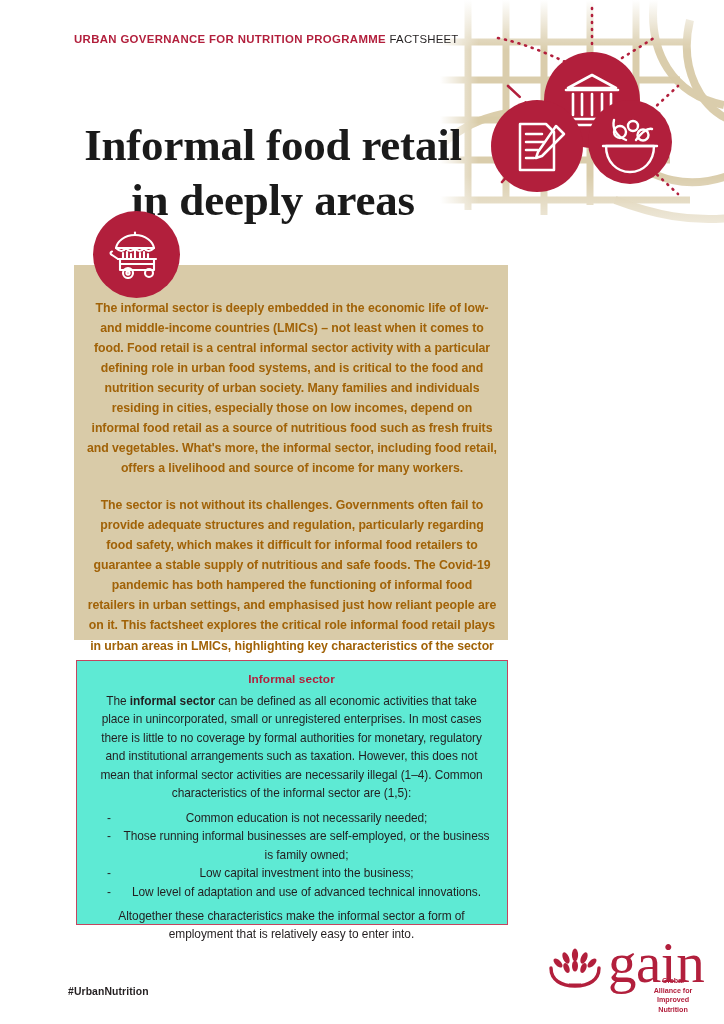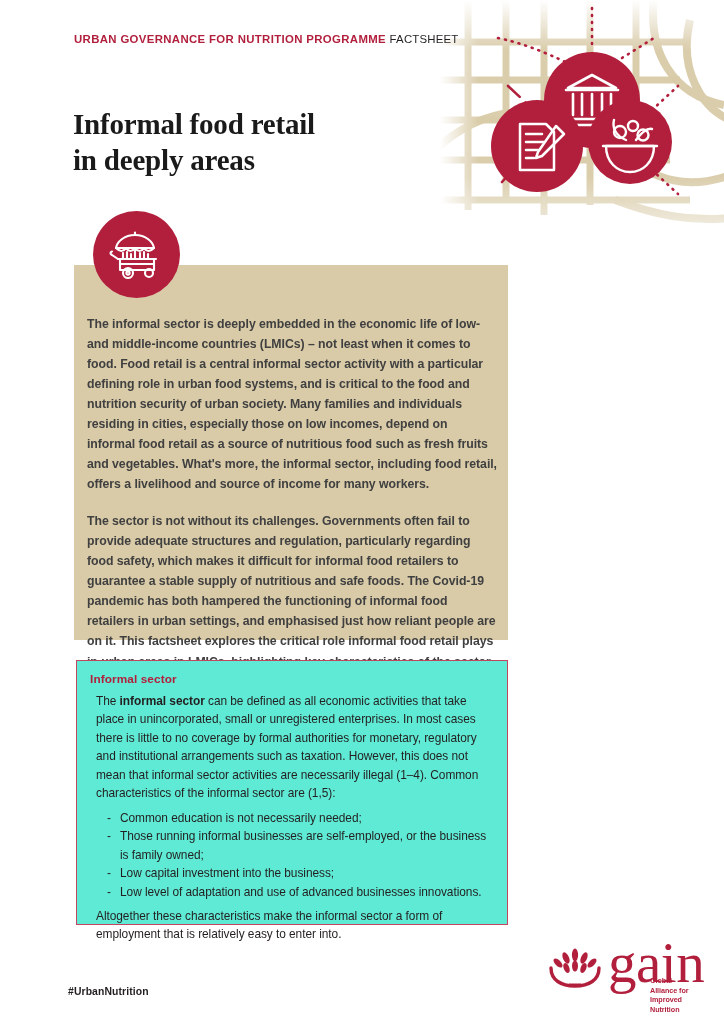--- a/index.html
+++ b/index.html
@@ -10,20 +10,21 @@
   body {
     font-family: "Liberation Sans", sans-serif;
     -webkit-font-smoothing: antialiased;
   }
   .page {
     position: relative;
     width: 724px;
     height: 1024px;
     overflow: hidden;
     background: #ffffff;
+    text-align: center;
   }
 
   
   .map-art {
     position: absolute;
     top: 0;
     left: 440px;
     width: 284px;
     height: 262px;
     overflow: hidden;
@@ -45,44 +46,44 @@
   .eyebrow .fact { color: #231f20; font-weight: normal; letter-spacing: 0.2px; }
 
   
   .title {
     position: absolute;
     left: 73px;
     top: 88px;
     width: 400px;
     font-family: "Liberation Serif", serif;
     font-weight: bold;
-    font-size: 29px;
+    font-size: 45px;
     line-height: 1.23;
     color: #1a1a1a;
     letter-spacing: -0.2px;
   }
 
   
   .intro-panel {
     position: absolute;
     left: 74px;
     top: 265px;
     width: 434px;
     height: 375px;
     background: #D9CBA8;
   }
   .intro-text {
     position: absolute;
     left: 87px;
-    top: 314px;
+    top: 298px;
     width: 410px;
     font-size: 12.3px;
     font-weight: bold;
     line-height: 1.63;
-    color: #404040;
+    color: #a16207;
     letter-spacing: -0.05px;
   }
   .intro-text p { margin: 0 0 17px 0; }
   .intro-text p:last-child { margin-bottom: 0; }
 
   
   .cart-badge {
     position: absolute;
     left: 93px;
     top: 211px;
@@ -323,21 +324,21 @@
 
   <div class="def-box">
     <div class="def-inner">
       <div class="def-heading">Informal sector</div>
       <div class="def-body">
         <p><span>The </span><b>informal sector</b><span> can be defined as all economic activities that take place in unincorporated, small or unregistered enterprises. In most cases there is little to no coverage by formal authorities for monetary, regulatory and institutional arrangements such as taxation. However, this does not mean that informal sector activities are necessarily illegal (1–4). Common characteristics of the informal sector are (1,5):</span></p>
         <ul class="def-list">
           <li><span class="dash">-</span><span>Common education is not necessarily needed;</span></li>
           <li><span class="dash">-</span><span>Those running informal businesses are self-employed, or the business is family owned;</span></li>
           <li><span class="dash">-</span><span>Low capital investment into the business;</span></li>
-          <li><span class="dash">-</span><span>Low level of adaptation and use of advanced businesses innovations.</span></li>
+          <li><span class="dash">-</span><span>Low level of adaptation and use of advanced technical innovations.</span></li>
         </ul>
         <p>Altogether these characteristics make the informal sector a form of employment that is relatively easy to enter into.</p>
       </div>
     </div>
   </div>
 
   <div class="hashtag">#UrbanNutrition</div>
 
   <div class="gain-logo">
     <svg width="54" height="44" viewBox="0 0 54 44" xmlns="http://www.w3.org/2000/svg" style="position:absolute;left:0;top:6px;">

